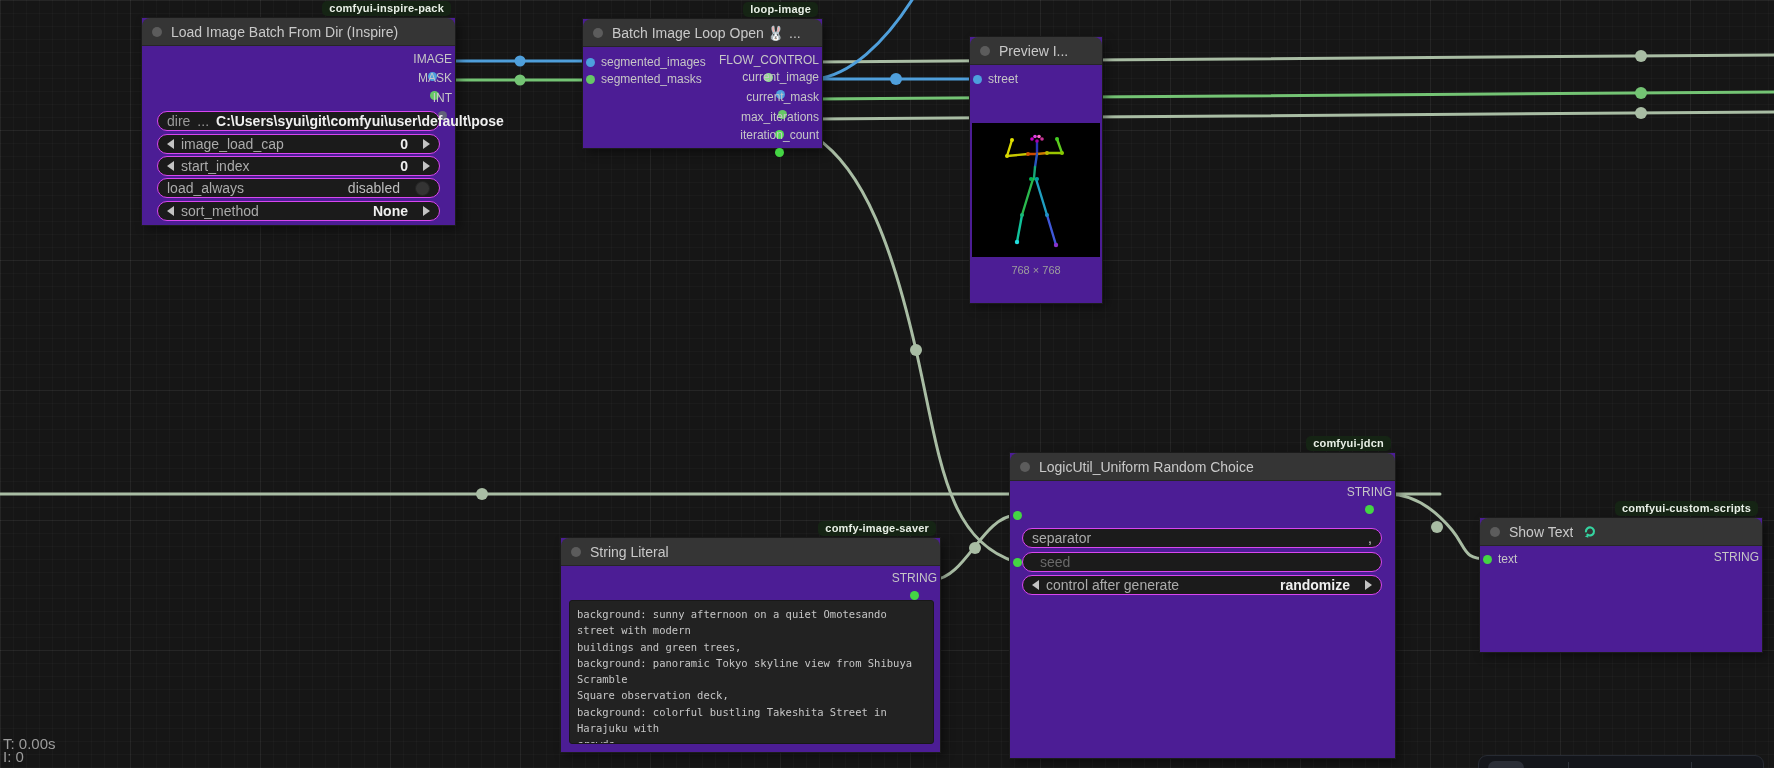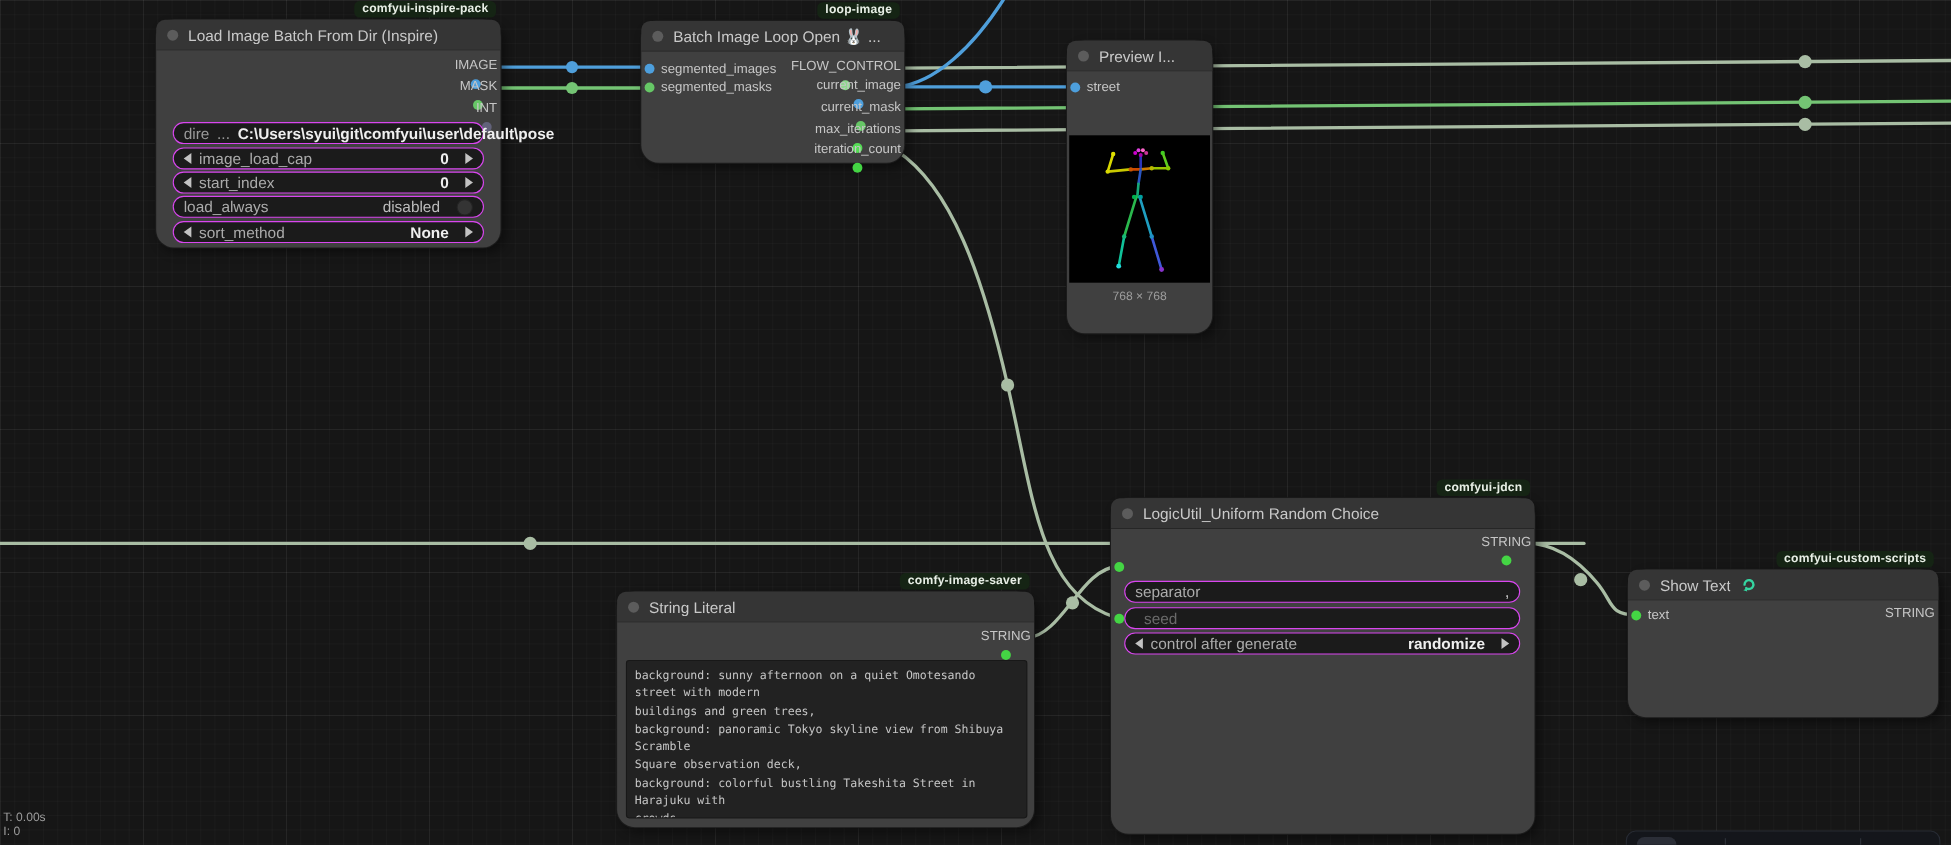--- a/index.html
+++ b/index.html
@@ -10,21 +10,21 @@
       linear-gradient(rgba(255,255,255,0.022) 1px, transparent 1px),
       linear-gradient(90deg, rgba(255,255,255,0.022) 1px, transparent 1px),
       linear-gradient(rgba(255,255,255,0.045) 1px, transparent 1px),
       linear-gradient(90deg, rgba(255,255,255,0.045) 1px, transparent 1px);
     background-size:13px 13px,13px 13px,130px 130px,130px 130px;
     font-family:"Liberation Sans", sans-serif;
     -webkit-font-smoothing:antialiased;
   }
   #wires{position:absolute;left:0;top:0;z-index:1;pointer-events:none;}
   .node{
-    position:absolute;z-index:2;background:#404040;border-radius:16px;
+    position:absolute;z-index:2;background:#4c1d95;border-radius:0;
     box-shadow:0 0 0 1px #1b1b1b, 4px 4px 10px rgba(0,0,0,.45);
   }
   .titlebar{
     position:absolute;left:0;top:0;right:0;height:28px;background:#353535;
     border-radius:8px 8px 0 0;display:flex;align-items:center;padding:0 10px;
     gap:9px;border-bottom:1px solid #262626;box-sizing:border-box;
   }
   .cdot{width:10px;height:10px;border-radius:50%;background:#5c5c5c;flex:none;}
   .ttext{font-size:14px;color:#c9c9c9;white-space:nowrap;overflow:hidden;}
   .badge{
@@ -48,21 +48,21 @@
   .arrow-l{border-right:7px solid #c3c3c3;}
   .arrow-r{border-left:7px solid #c3c3c3;margin-left:8px;}
   .toggle{width:13px;height:13px;border-radius:50%;background:#343434;border:1px solid #242424;flex:none;margin-left:8px;}
   .textbox{
     position:absolute;background:#222222;border:1px solid #181818;border-radius:3px;
     font-family:"DejaVu Sans Mono", monospace;font-size:10.5px;line-height:1.55;
     padding:5px 7px;box-sizing:border-box;white-space:pre-wrap;overflow:hidden;
   }
   .imgframe{position:absolute;background:#000;}
   .caption{position:absolute;width:100%;text-align:center;font-size:11px;color:#9d9d9d;}
-  .status{position:absolute;left:3px;top:737px;font-size:11px;line-height:13px;color:#9c9c9c;z-index:3;}
+  .status{position:absolute;left:3px;top:737px;font-size:15px;line-height:13px;color:#9c9c9c;z-index:3;}
   .grid-icon{display:inline-block;width:13px;height:11px;margin-left:6px;
     background-image:radial-gradient(#8a8a8a 1.1px, transparent 1.2px);
     background-size:4.4px 4.4px;background-position:0 1px;}
   .bbar{position:absolute;z-index:2;background:#14161b;border:1px solid #272b33;border-radius:9px;}
   .bbar .pill{position:absolute;left:9px;top:5px;width:36px;height:14px;border-radius:7px;background:#2b2e37;}
   .bbar .sep{position:absolute;top:6px;width:1px;height:10px;background:#2f333b;}
 </style>
 </head>
 <body>
 

